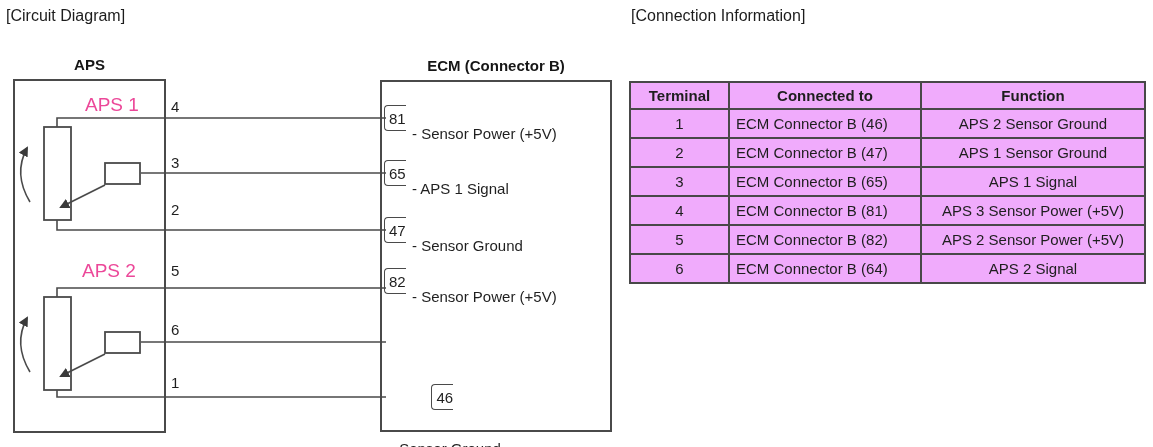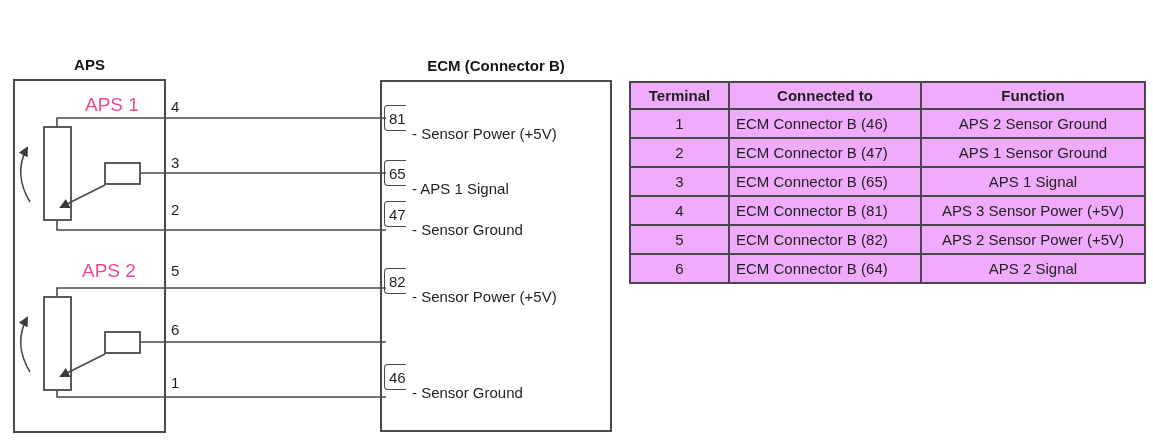--- a/index.html
+++ b/index.html
@@ -61,20 +61,22 @@
       <path d="M105 185 L61 207" stroke-width="1.6" marker-end="url(#arrow)"></path>
       <path d="M30 202 Q13 174 27 148" stroke-width="1.6" marker-end="url(#arrow)"></path>
 
       <rect x="44" y="297" width="27" height="93" stroke-width="1.8" fill="#ffffff"></rect>
       <rect x="105" y="332" width="35" height="21" stroke-width="1.8" fill="#ffffff"></rect>
       <path d="M105 354 L61 376" stroke-width="1.6" marker-end="url(#arrow)"></path>
       <path d="M30 372 Q13 344 27 318" stroke-width="1.6" marker-end="url(#arrow)"></path>
     </g>
   </svg>
 
+  <div class="abs section-title" style="left:6px;top:7px;">[Circuit Diagram]</div>
+  <div class="abs section-title" style="left:631px;top:7px;">[Connection Information]</div>
 
   <div class="abs box-title" style="left:14px;top:56px;width:151px;">APS</div>
   <div class="abs box-title" style="left:381px;top:57px;width:230px;">ECM (Connector B)</div>
 
   <div class="abs unit-label" style="left:85px;top:94px;">APS 1</div>
   <div class="abs unit-label" style="left:82px;top:260px;">APS 2</div>
 
   <div class="abs pin-num" style="left:171px;top:98px;">4</div>
   <div class="abs pin-num" style="left:171px;top:154px;">3</div>
   <div class="abs pin-num" style="left:171px;top:201px;">2</div>
@@ -83,29 +85,29 @@
   <div class="abs pin-num" style="left:171px;top:374px;">1</div>
 
   <div class="term-row" style="left:384px;top:105px;">
     <span class="bracket">81</span>
     <span class="t-rest">- Sensor Power (+5V)</span>
   </div>
   <div class="term-row" style="left:384px;top:160px;">
     <span class="bracket">65</span>
     <span class="t-rest">- APS 1 Signal</span>
   </div>
-  <div class="term-row" style="left:384px;top:201px;">
+  <div class="term-row" style="left:384px;top:217px;">
     <span class="bracket">47</span>
     <span class="t-rest">- Sensor Ground</span>
   </div>
   <div class="term-row" style="left:384px;top:268px;">
     <span class="bracket">82</span>
     <span class="t-rest">- Sensor Power (+5V)</span>
   </div>
-  <div class="term-row" style="left:384px;top:364px;">
+  <div class="term-row" style="left:384px;top:384px;flex-direction:column;">
     <span class="bracket">46</span>
     <span class="t-rest">- Sensor Ground</span>
   </div>
 
   <table class="conn abs" style="left:629px;top:81px;width:515px;">
     <colgroup>
         <col style="width:99px">
         <col style="width:192px">
         <col style="width:224px">
       </colgroup>

